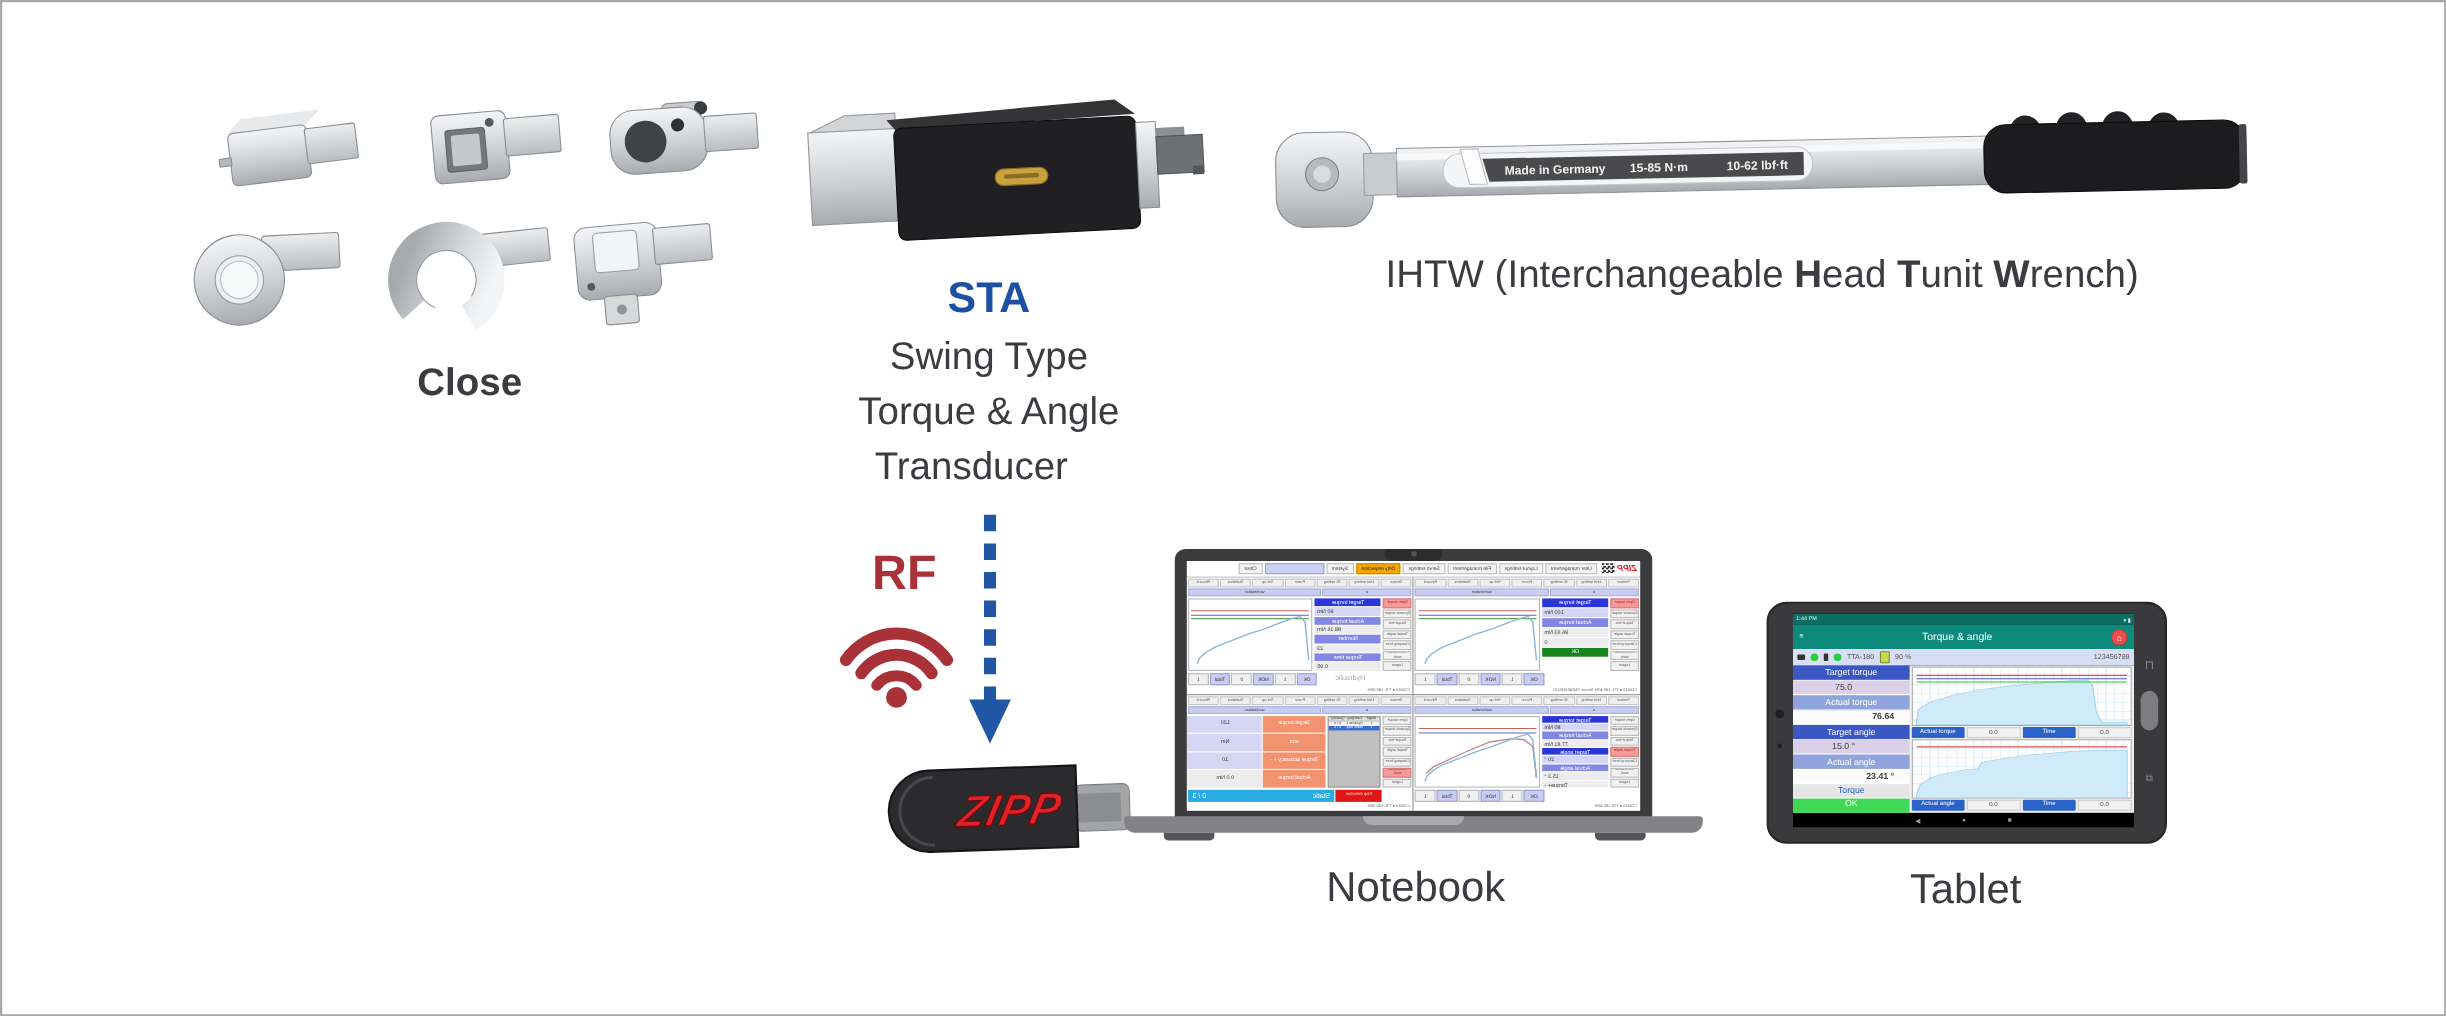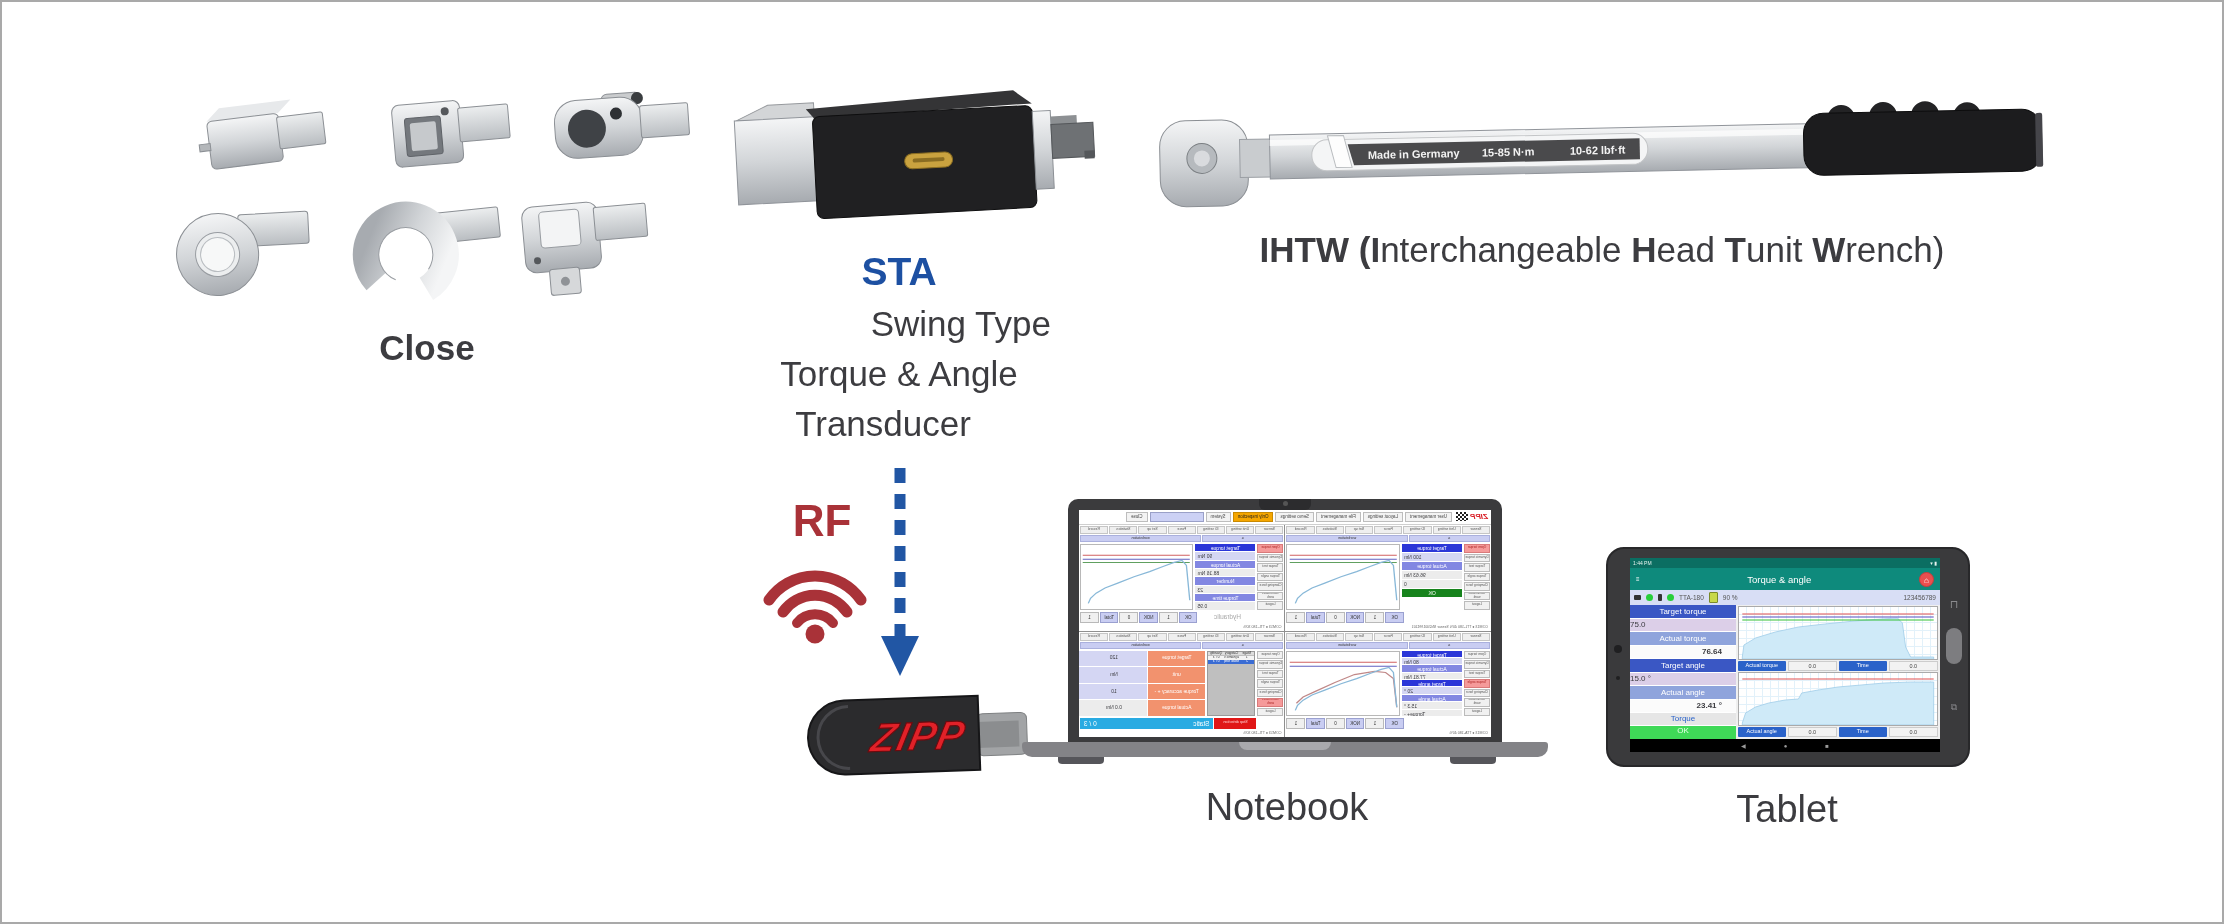--- a/index.html
+++ b/index.html
@@ -87,21 +87,21 @@
            font-size:6.5px;color:#555;}
   .chipd{display:inline-block;width:7px;height:5px;background:#333;border-radius:1px;}
   .chipv{display:inline-block;width:4px;height:7px;background:#333;border-radius:1px;}
   .gdot{display:inline-block;width:7px;height:7px;border-radius:50%;background:#27cf3a;}
   .batt{display:inline-block;width:7px;height:9px;border:1px solid #7a8a2a;background:#c8d84a;border-radius:1px;}
   .tb-main{flex:1;display:flex;min-height:0;background:#efefef;}
   .tb-left{width:106px;display:flex;flex-direction:column;}
   .tb-left span{display:block;position:relative;}
   .thb{background:#3a57c4;color:#fff;text-align:center;font-size:8px;height:13px;line-height:13px;border-bottom:1px solid #fff;}
   .thl{background:#8fa4dc;color:#fff;text-align:center;font-size:8px;height:13px;line-height:13px;border-bottom:1px solid #fff;}
-  .tvp{background:#dccfe8;text-align:left;padding-right:14px;font-size:8px;height:12px;line-height:12px;border-bottom:1px solid #fff;}
+  .tvp{background:#dccfe8;text-align:center;padding-right:14px;font-size:8px;height:12px;line-height:12px;border-bottom:1px solid #fff;}
   .tvw{background:#fbfbfb;text-align:right;padding-right:14px;font-size:8px;height:12px;line-height:12px;border-bottom:1px solid #fff;font-weight:bold;}
   .tq{background:#e6e6e6;color:#2a62c9;text-align:center;font-size:8px;height:12px;line-height:12px;border-bottom:1px solid #fff;}
   .tok{background:#3fd957;color:#e9ffe9;text-align:center;font-size:8px;flex:1;display:flex;align-items:center;justify-content:center;}
   .unit{font-size:4px;color:#888;margin-left:1px;}
   .tb-right{flex:1;display:flex;flex-direction:column;padding:1px 2px;min-width:0;}
   .tb-chart{flex:1;background:#fff;border:1px solid #aaa;min-height:0;
      background-image:repeating-linear-gradient(to right,transparent 0 7px,#e2f1fa 7px 8px),
                       repeating-linear-gradient(to bottom,transparent 0 7px,#e2f1fa 7px 8px);}
   .tb-chart svg{width:100%;height:100%;display:block;}
   .tb-cfoot{height:10px;display:flex;gap:2px;padding:1px 0;}
@@ -188,21 +188,21 @@
       <rect x="98" y="30" width="220" height="102" rx="7" fill="#202022" stroke="#0e0e0f"></rect>
       <rect x="188" y="72" width="48" height="15" rx="7.5" fill="#c9a23f" stroke="#8a6d22"></rect>
       <rect x="196" y="77" width="32" height="4" rx="2" fill="#8a6d22"></rect>
       <rect x="318" y="36" width="18" height="78" fill="url(#sil)" stroke="#8b8f94"></rect>
       <rect x="336" y="42" width="26" height="9" fill="#8d9093"></rect>
       <rect x="336" y="50" width="42" height="34" fill="#6e7174" stroke="#54575a"></rect>
       <rect x="368" y="78" width="10" height="8" fill="#54575a"></rect>
     </g>
   </svg>
   <div class="abs cap" style="left:790px;top:248px;width:214px;font-size:39px;"><span class="blue">STA</span></div>
-  <div class="abs cap" style="left:745px;top:302px;width:304px;text-align:right;">Swing Type</div>
+  <div class="abs cap" style="left:745px;top:302px;width:304px;">Swing Type</div>
   <div class="abs cap" style="left:745px;top:352px;width:304px;">Torque &amp; Angle</div>
   <div class="abs cap" style="left:729px;top:402px;width:304px;">Transducer</div>
 
   <svg class="abs" style="left:1150px;top:88px;" width="900" height="140" viewBox="0 0 900 140">
     <g transform="rotate(-1.2 450 70)">
       <rect x="8" y="22" width="88" height="86" rx="26" fill="url(#sil)" stroke="#8b8f94"></rect>
       <circle cx="50" cy="60" r="15" fill="#b6babe" stroke="#7c8084"></circle>
       <circle cx="50" cy="60" r="8" fill="#d9dbde"></circle>
       <rect x="88" y="42" width="34" height="38" fill="#c9cccf" stroke="#9b9fa4"></rect>
       <rect x="118" y="38" width="540" height="44" fill="url(#sil)" stroke="#90949a"></rect>
@@ -214,21 +214,21 @@
       <text x="330" y="64" font-size="11" fill="#f2f2f2" font-weight="bold" font-family="Liberation Sans, sans-serif">15-85 N·m</text>
       <text x="418" y="64" font-size="11" fill="#f2f2f2" font-weight="bold" font-family="Liberation Sans, sans-serif">10-62 lbf·ft</text>
       <circle cx="690" cy="34" r="14" fill="#232325"></circle>
       <circle cx="732" cy="32" r="14" fill="#232325"></circle>
       <circle cx="774" cy="32" r="14" fill="#232325"></circle>
       <circle cx="816" cy="34" r="14" fill="#232325"></circle>
       <rect x="652" y="28" width="238" height="62" rx="20" fill="#1c1c1e" stroke="#0d0d0e"></rect>
       <rect x="884" y="32" width="7" height="54" rx="2" fill="#45454a"></rect>
     </g>
   </svg>
-  <div class="abs" style="left:1150px;top:228px;width:900px;text-align:center;font-size:35px;color:#3c3c40;"><span style="font-weight: bold;">IHTW (I</span><span>nterchangeable </span><span style="font-weight: bold;">H</span><span>ead </span><span style="font-weight: bold;">T</span><span>unit </span><span style="font-weight: bold;">W</span><span>rench)</span></div>
+  <div class="abs" style="left:1150px;top:228px;width:900px;text-align:center;font-size:35px;color:#3c3c40;"><span style="font-weight: normal;">IHTW (I</span><span>nterchangeable </span><span style="font-weight: bold;">H</span><span>ead </span><span style="font-weight: bold;">T</span><span>unit </span><span style="font-weight: bold;">W</span><span>rench)</span></div>
 
   <div class="abs rf-label" style="left:765px;top:494px;width:110px;">RF</div>
   <svg class="abs" style="left:761px;top:542px;" width="104" height="100" viewBox="0 0 104 100">
     <path d="M6,56 A56,56 0 0 1 98,56" fill="none" stroke="#a93238" stroke-width="11" stroke-linecap="round"></path>
     <path d="M20,68 A39,39 0 0 1 84,68" fill="none" stroke="#a93238" stroke-width="11" stroke-linecap="round"></path>
     <path d="M34,79 A23,23 0 0 1 70,79" fill="none" stroke="#a93238" stroke-width="10" stroke-linecap="round"></path>
     <circle cx="52" cy="90" r="9.5" fill="#a93238"></circle>
   </svg>
   <svg class="abs" style="left:878px;top:460px;" width="40" height="218" viewBox="0 0 40 218">
     <line x1="20" y1="6" x2="20" y2="176" stroke="#2156a4" stroke-width="11" stroke-dasharray="15 11"></line>

